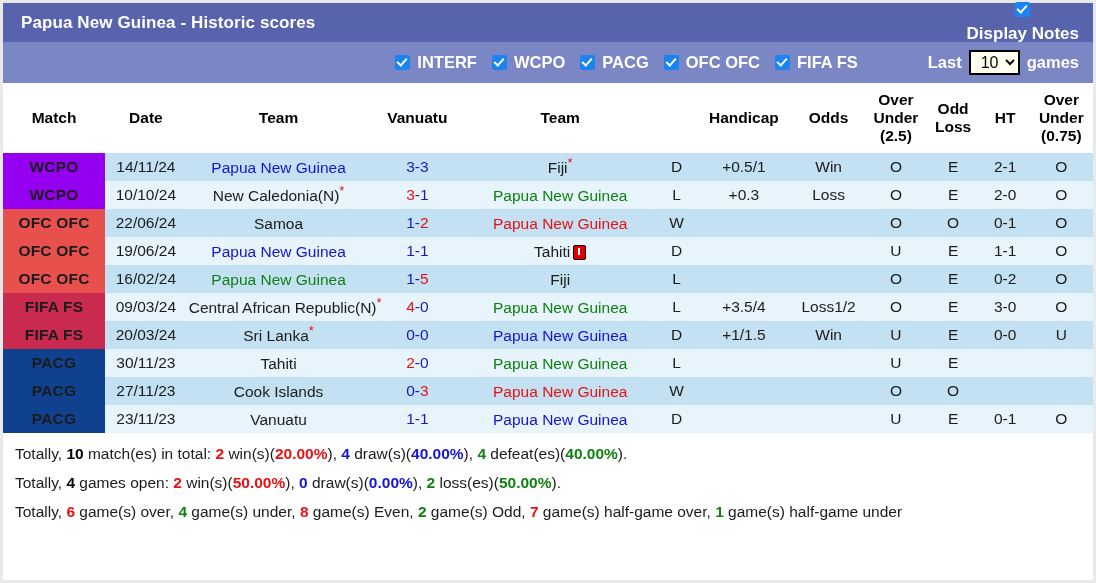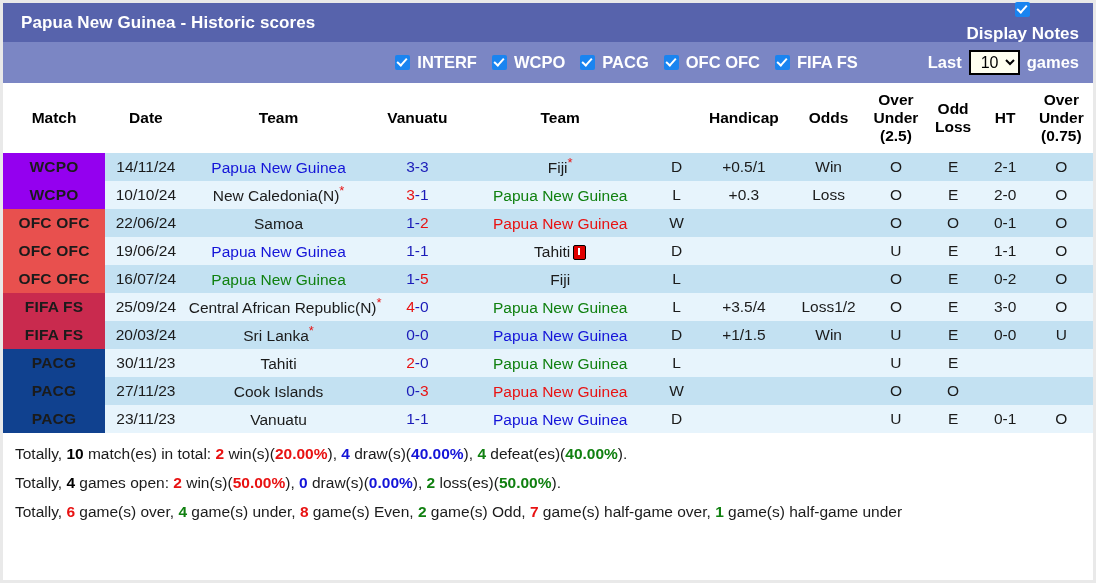--- a/index.html
+++ b/index.html
@@ -317,35 +317,35 @@
           <td class="c-blue">D</td>
           <td class="c-dblue"></td>
           <td class="c-black"></td>
           <td class="c-green">U</td>
           <td class="c-red">E</td>
           <td class="c-black">1-1</td>
           <td class="c-red">O</td>
         </tr>
         <tr class="r-odd">
           <td class="badge bg-ofc">OFC OFC</td>
-          <td>16/07/24</td>
+          <td>16/02/24</td>
           <td class="tm"><span class="c-green">Papua New Guinea</span></td>
           <td><span class="c-dblue">1</span><span class="c-dblue">-</span><span class="c-red">5</span></td>
           <td class="tm"><span class="c-black">Fiji</span></td>
           <td class="c-green">L</td>
           <td class="c-dblue"></td>
           <td class="c-black"></td>
           <td class="c-red">O</td>
           <td class="c-red">E</td>
           <td class="c-black">0-2</td>
           <td class="c-red">O</td>
         </tr>
         <tr class="r-even">
           <td class="badge bg-fifa">FIFA FS</td>
-          <td>25/09/24</td>
+          <td>09/03/24</td>
           <td class="tm"><span class="c-black">Central African Republic(N)</span><span class="star">*</span></td>
           <td><span class="c-red">4</span><span class="c-dblue">-</span><span class="c-dblue">0</span></td>
           <td class="tm"><span class="c-green">Papua New Guinea</span></td>
           <td class="c-green">L</td>
           <td class="c-dblue">+3.5/4</td>
           <td class="c-green">Loss1/2</td>
           <td class="c-red">O</td>
           <td class="c-red">E</td>
           <td class="c-black">3-0</td>
           <td class="c-red">O</td>

